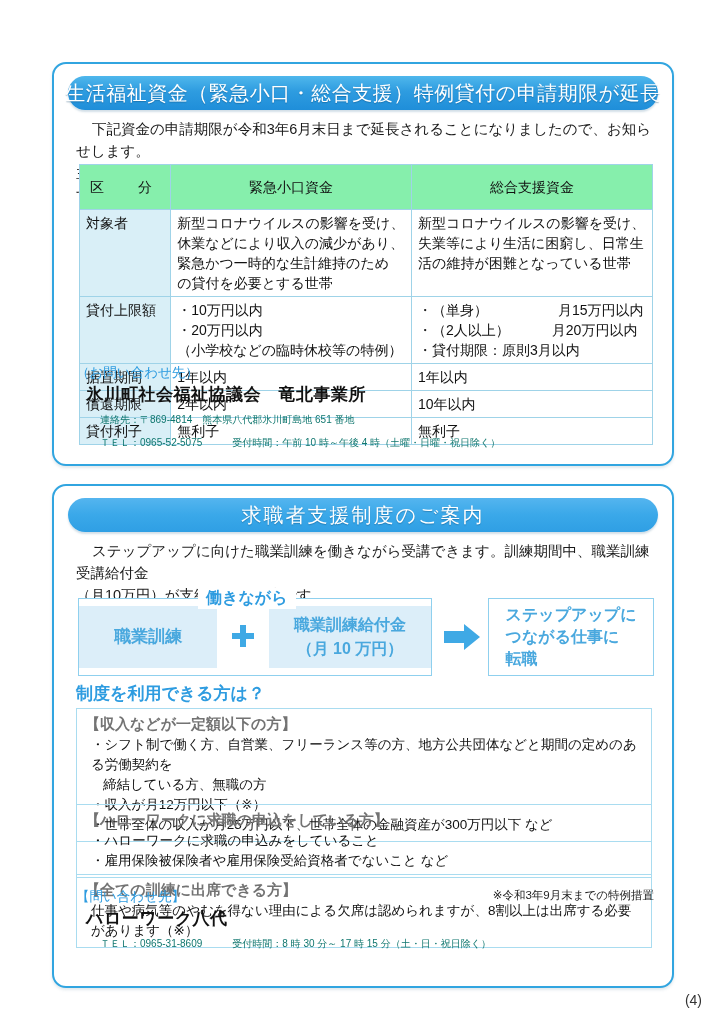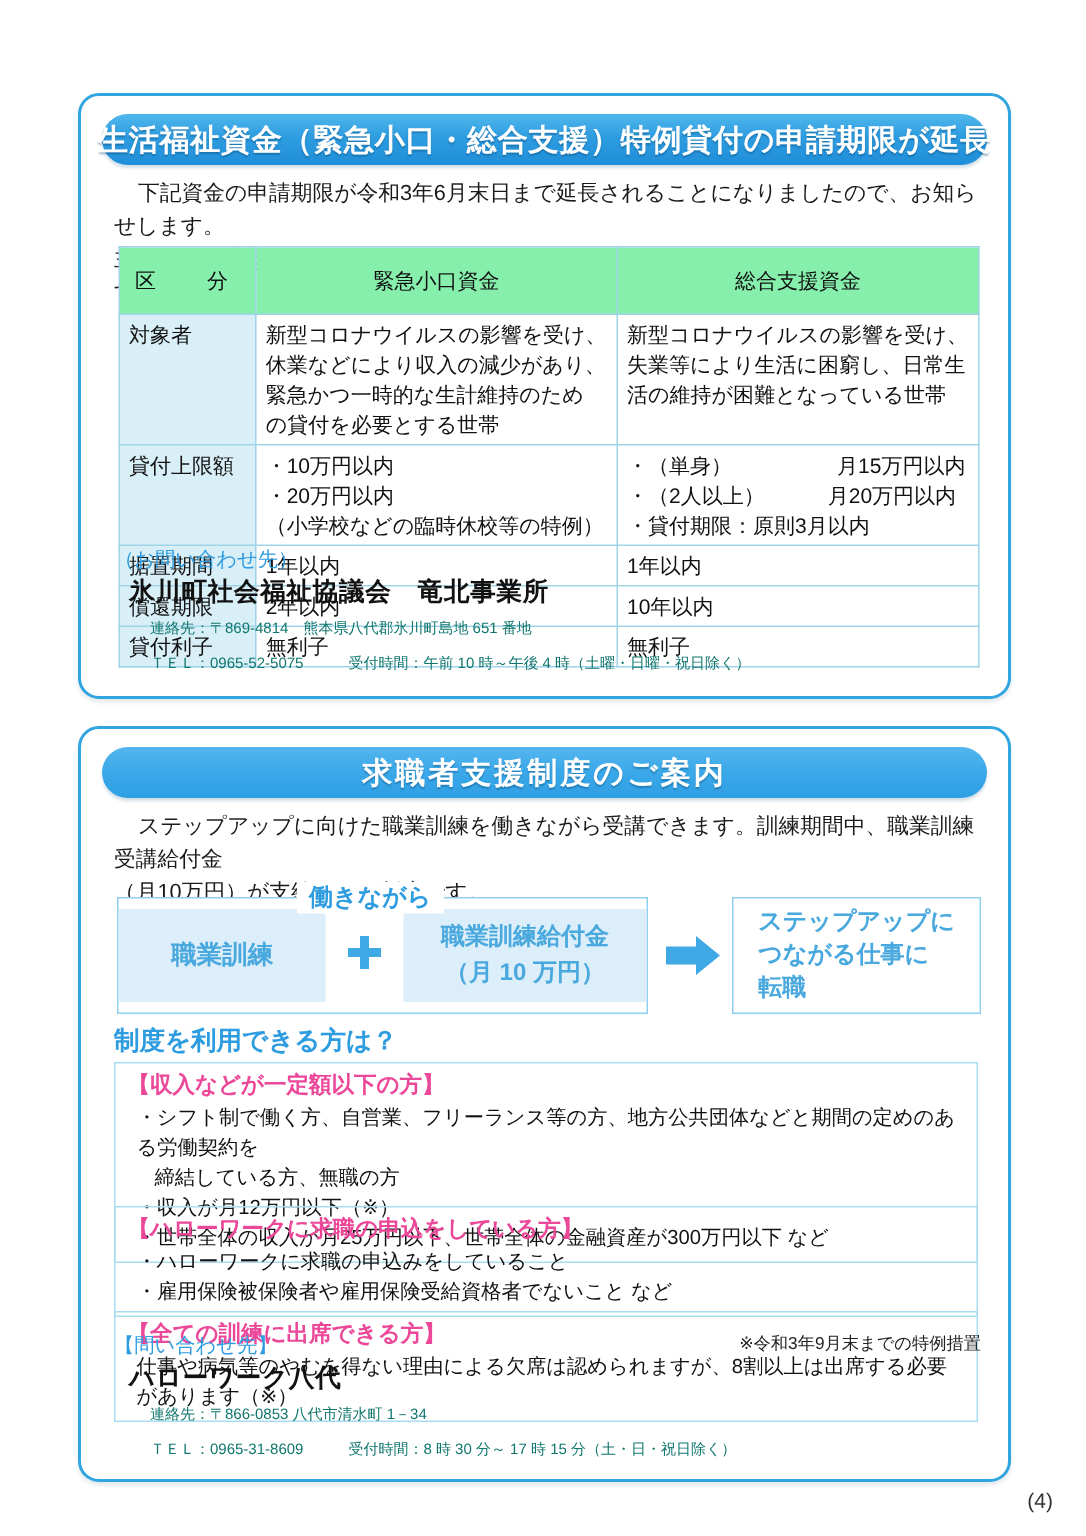--- a/index.html
+++ b/index.html
@@ -42,21 +42,21 @@
     top: 12px;
     background: linear-gradient(180deg,#4fb7ec 0%, #2e9ce0 45%, #1f8ed9 100%);
   }
   #banner-jobseeker {
     top: 12px;
     background: linear-gradient(180deg,#54b5ef 0%, #3aa8e9 50%, #2f9fe4 100%);
   }
   .banner-text {
     color: #ffffff;
     font-size: 20px;
-    font-weight: bold;
+    font-weight: normal;
     letter-spacing: 0.5px;
     white-space: nowrap;
     text-shadow: 0 1px 1px rgba(0,60,100,0.35);
   }
   #banner-jobseeker .banner-text { font-size: 20px; letter-spacing: 2px; }
 
   
   .lead {
     position: absolute;
     left: 22px; right: 20px;
@@ -202,21 +202,21 @@
   }
   .elig-group {
     position: absolute; left: 22px; right: 20px;
     border: 1.5px solid #a9dcf0;
     padding: 4px 8px 6px 8px;
   }
   #elig-1 { top: 222px; }
   #elig-2 { top: 318px; }
   #elig-3 { top: 388px; }
   .elig-head {
-    color: #ec4899;
+    color: #737373;
     font-size: 15px;
     font-weight: bold;
     line-height: 21px;
     margin-bottom: 1px;
   }
   .elig-item {
     font-size: 13.5px;
     color: #111;
     line-height: 20px;
     padding-left: 6px;
@@ -393,19 +393,18 @@
 
     <div class="elig-group" id="elig-3">
       <div class="elig-head">【全ての訓練に出席できる方】</div>
       <div class="elig-item">仕事や病気等のやむを得ない理由による欠席は認められますが、8割以上は出席する必要があります（※）</div>
     </div>
 
     <div class="contact" id="contact-jobseeker">
       <div class="note-right">※令和3年9月末までの特例措置</div>
       <div class="contact-label">【問い合わせ先】</div>
       <div class="contact-org">ハローワーク八代</div>
-      <div class="contact-line">連絡先：〒866-0853 八代市清水町 1－34</div>
       <div class="contact-line">ＴＥＬ：0965-31-8609　　　受付時間：8 時 30 分～ 17 時 15 分（土・日・祝日除く）</div>
     </div>
   </section>
 
   <div id="page-number">(4)</div>
 </div>
 
 </body></html>

